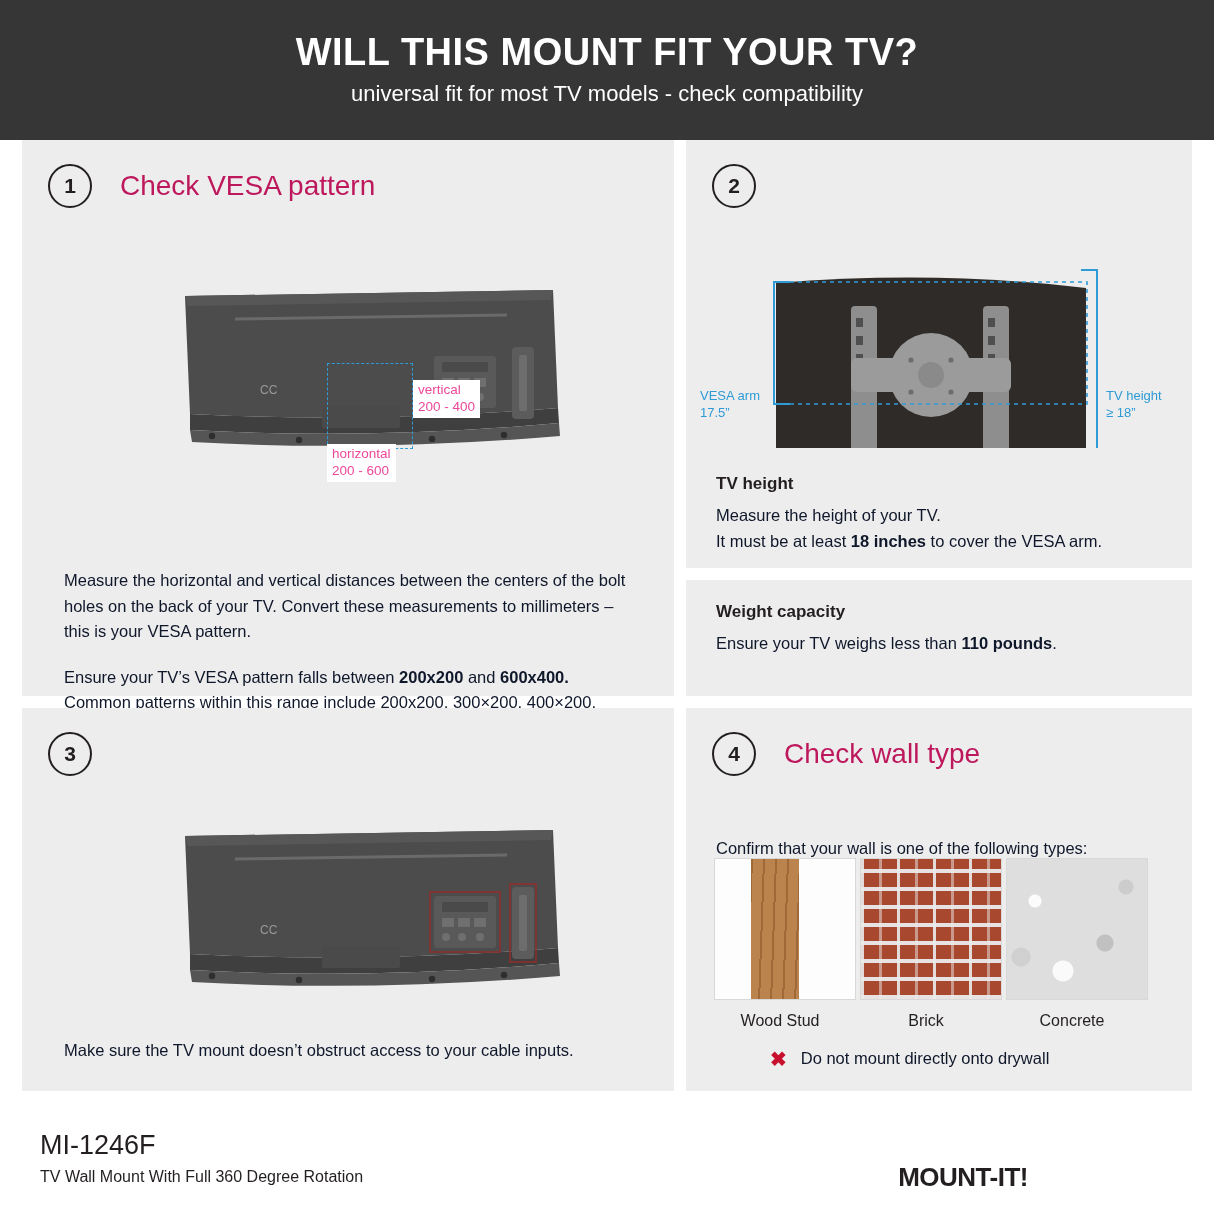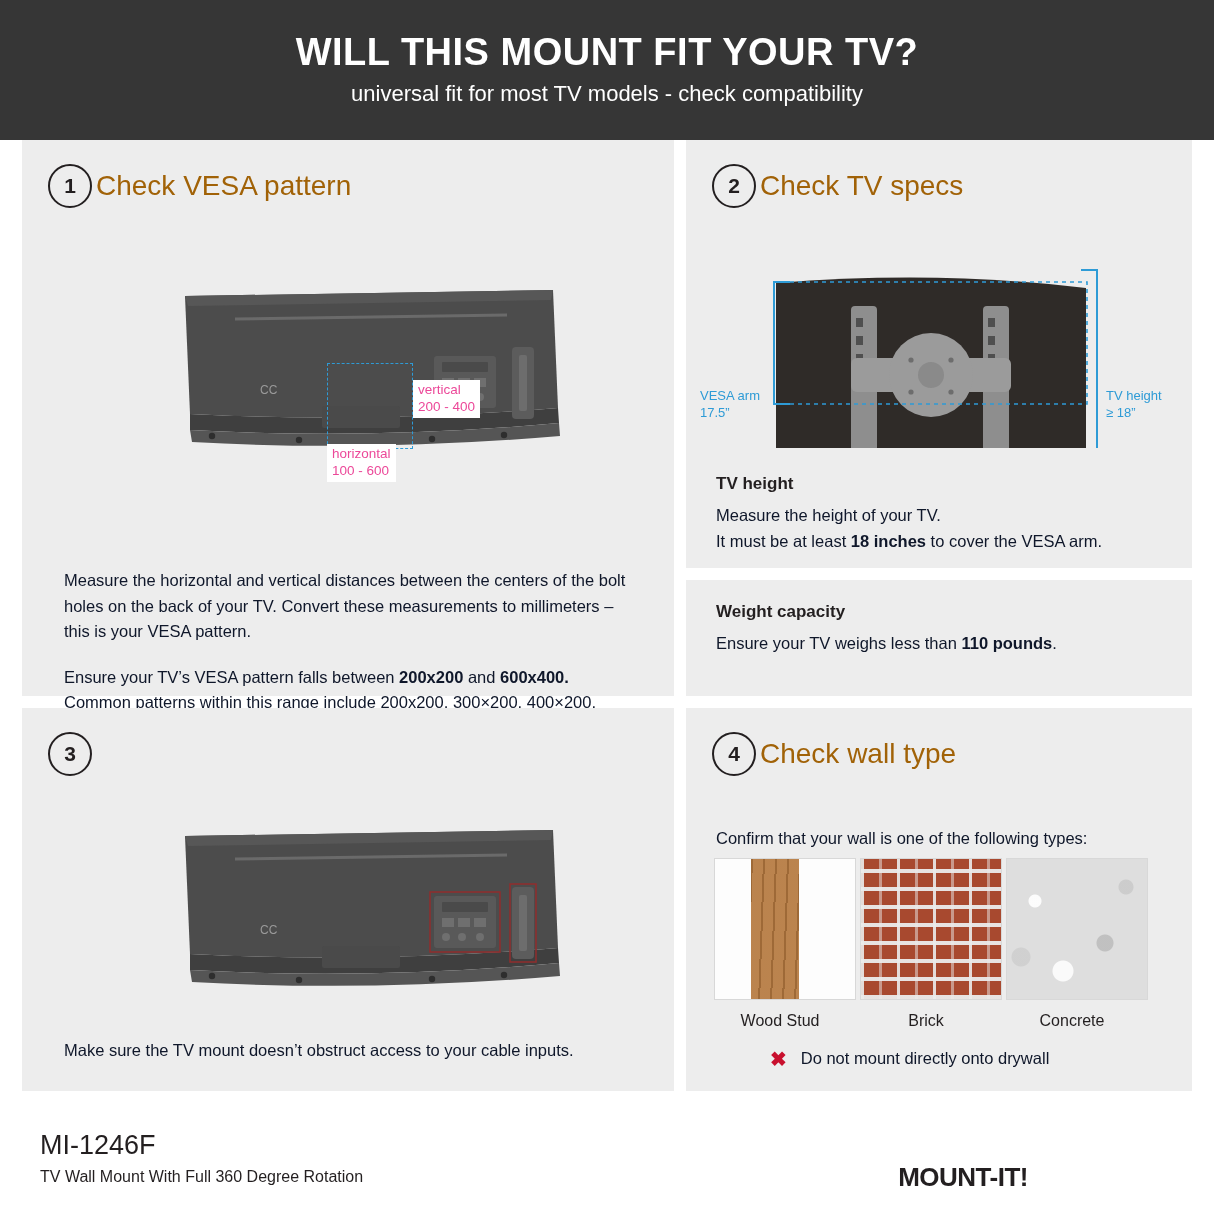--- a/index.html
+++ b/index.html
@@ -58,23 +58,23 @@
   .step-circle {
     width: 44px; height: 44px;
     border: 2.5px solid #231f20;
     border-radius: 50%;
     display: flex; align-items: center; justify-content: center;
     font-size: 21px; font-weight: bold;
     flex: 0 0 auto;
   }
   .step-title {
     font-size: 28px;
-    margin-left: 4px;
+    margin-left: 28px;
     font-weight: 400;
-    color: #a16207;
+    color: #be185d;
   }
 
   .body-text {
     font-size: 16.5px;
     line-height: 1.55;
     color: #0f172a;
   }
   .body-text b { font-weight: bold; }
 
   
@@ -92,21 +92,21 @@
   .sub-head { font-size: 17px; font-weight: bold; margin-bottom: 9px; }
   .divider {
     position: absolute; left: 0; width: 506px; height: 12px; background: #fff;
   }
 
   
   #panel3 .art { position: relative; width: 652px; height: 250px; }
   #panel3 .copy { position: absolute; left: 42px; top: 330px; width: 580px; }
 
   
-  #panel4 .intro { position: absolute; left: 30px; top: 118px; width: 450px; font-size: 16.5px; }
+  #panel4 .intro { position: absolute; left: 30px; top: 128px; width: 450px; font-size: 16.5px; }
   .wall-row {
     position: absolute; left: 28px; top: 150px;
     display: flex; gap: 14px;
   }
   .wall-col { width: 132px; }
   .wall-swatch { width: 142px; height: 142px; border: 1px solid #d8d8d8; }
   .wall-label { text-align: center; font-size: 16px; margin-top: 12px; }
   .drywall-note {
     position: absolute; left: 84px; top: 338px;
     display: flex; align-items: center; gap: 14px;
@@ -223,36 +223,35 @@
         
         <div class="dash-box" style="left:305px; top:155px; width:86px; height:86px;"></div>
 
         <div class="cal-label" style="left:391px; top:172px;">
           <span>vertical</span><br>
           <span>200 - 400</span>
         </div>
 
         <div class="cal-label" style="left:305px; top:236px;">
           <span>horizontal</span><br>
-          <span>100 - 600</span>
+          <span>200 - 600</span>
         </div>
       </div>
 
       <div class="copy body-text">
         <p>Measure the horizontal and vertical distances between the centers of the bolt holes on the back of your TV. Convert these measurements to millimeters – this is your VESA pattern.</p>
         <p>
           <span>Ensure your TV’s VESA pattern falls between </span><b>200x200</b><span> and </span><b>600x400.</b><span> Common patterns within this range include 200x200, 300×200, 400×200, 400x300, 400×400, 600x200, 600x300 and 600 x 400.</span>
         </p>
       </div>
     </div>
 
     <div class="panel" id="panel2">
       <div class="step-head">
         <div class="step-circle">2</div>
-        <div class="step-title">Check TV specs</div>
       </div>
 
       <div class="art">
         <svg width="506" height="240" viewBox="0 0 506 240">
 
           <path d="M90 75 Q253 62 400 80 L400 265 Q253 290 90 266 Z" fill="#2f2b28"></path>
 
           <rect x="165" y="98" width="26" height="150" rx="4" fill="#8e8e8e"></rect>
           <rect x="297" y="98" width="26" height="150" rx="4" fill="#8e8e8e"></rect>
           <rect x="170" y="110" width="7" height="9" fill="#4f4f4f"></rect>

